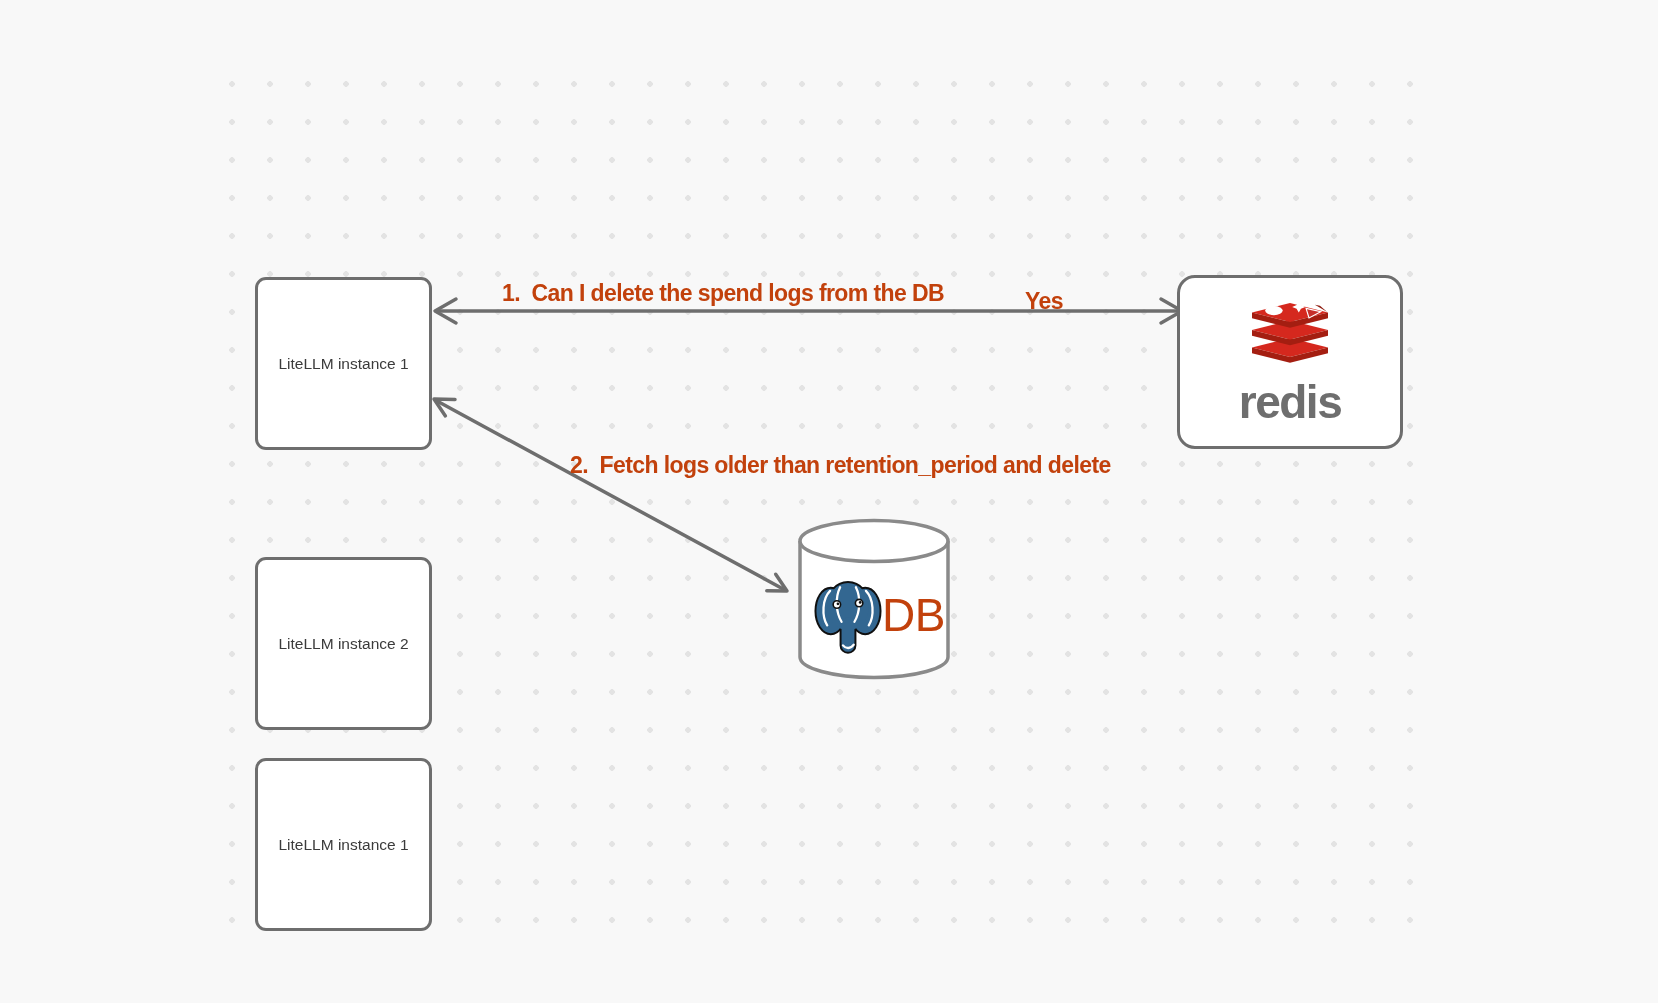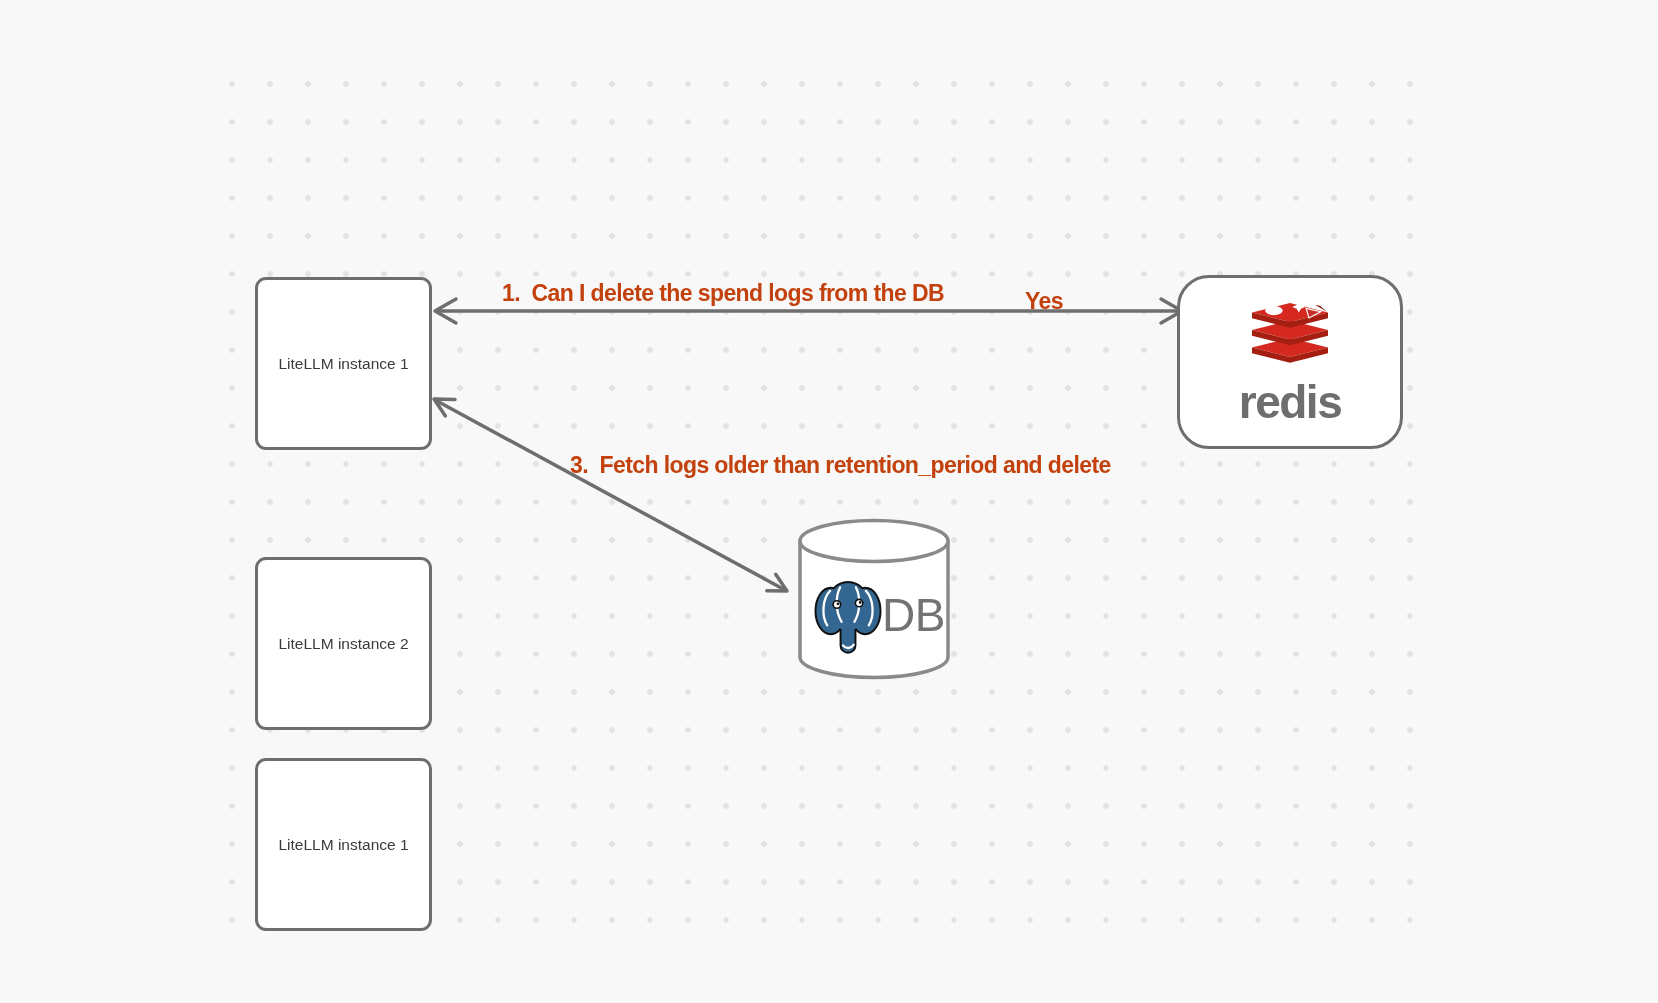--- a/index.html
+++ b/index.html
@@ -36,37 +36,37 @@
   }
   #box1 { left: 255px; top: 277px; }
   #box2 { left: 255px; top: 517px; margin-top: 40px; }
   #box3 { left: 255px; top: 758px; }
 
   .redis-node {
     position: absolute;
     left: 1177px; top: 275px; width: 226px; height: 174px;
     background: #ffffff;
     border: 3px solid #6e6e6e;
-    border-radius: 32px;
+    border-radius: 18px;
     display: flex; flex-direction: column; align-items: center; justify-content: center;
   }
   .redis-wordmark {
     font-size: 46px; font-weight: bold; color: #6e6e6e;
     letter-spacing: -1.5px; line-height: 1; margin-top: 3px;
   }
 
   .db-node {
     position: absolute;
     left: 798px; top: 518px; width: 152px; height: 162px;
   }
   .db-node .cyl-svg { position: absolute; left: 0; top: 0; }
   .db-node .pg-logo { position: absolute; left: 14px; top: 60px; }
   .db-node .db-label {
     position: absolute; left: 84px; top: 74px;
-    font-size: 46px; line-height: 1; color: #737373;
+    font-size: 46px; line-height: 1; color: #c2410c;
     letter-spacing: -0.5px;
   }
 
   .flow-label {
     position: absolute;
     font-size: 23px; font-weight: bold; color: #c2410c;
     letter-spacing: -0.6px; line-height: 24px; white-space: pre;
   }
   #arrow1-label { left: 502px; top: 281px; }
   #arrow1-answer { left: 1025px; top: 289px; }
@@ -154,15 +154,15 @@
       <circle cx="34.5" cy="37" r="5.2" fill="#ffffff" stroke="#101010" stroke-width="2.2"></circle>
       <circle cx="36" cy="36" r="1.9" fill="#101010"></circle>
       <circle cx="65.5" cy="35" r="5.2" fill="#ffffff" stroke="#101010" stroke-width="2.2"></circle>
       <circle cx="67" cy="34" r="1.9" fill="#101010"></circle>
     </svg>
     <div class="db-label">DB</div>
   </div>
 
   <div class="flow-label" id="arrow1-label">1.  Can I delete the spend logs from the DB</div>
   <div class="flow-label" id="arrow1-answer">Yes</div>
-  <div class="flow-label" id="arrow2-label">3.  Fetch logs older than retention_period and delete</div>
+  <div class="flow-label" id="arrow2-label">2.  Fetch logs older than retention_period and delete</div>
 
 </div>
 
 </body></html>

